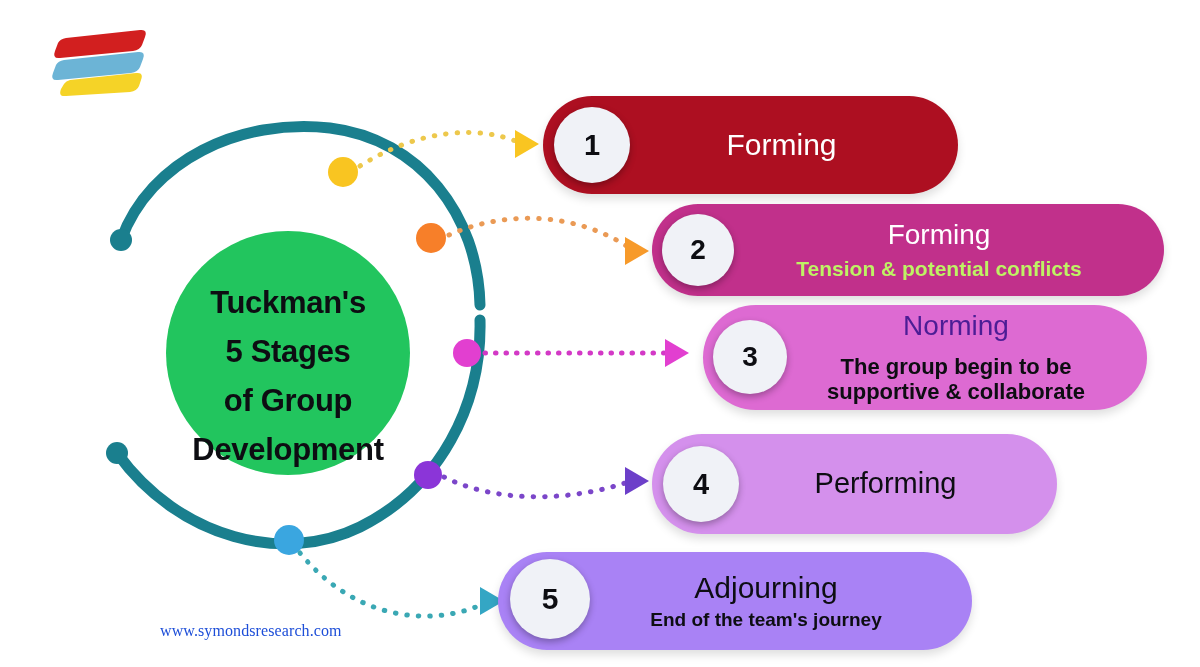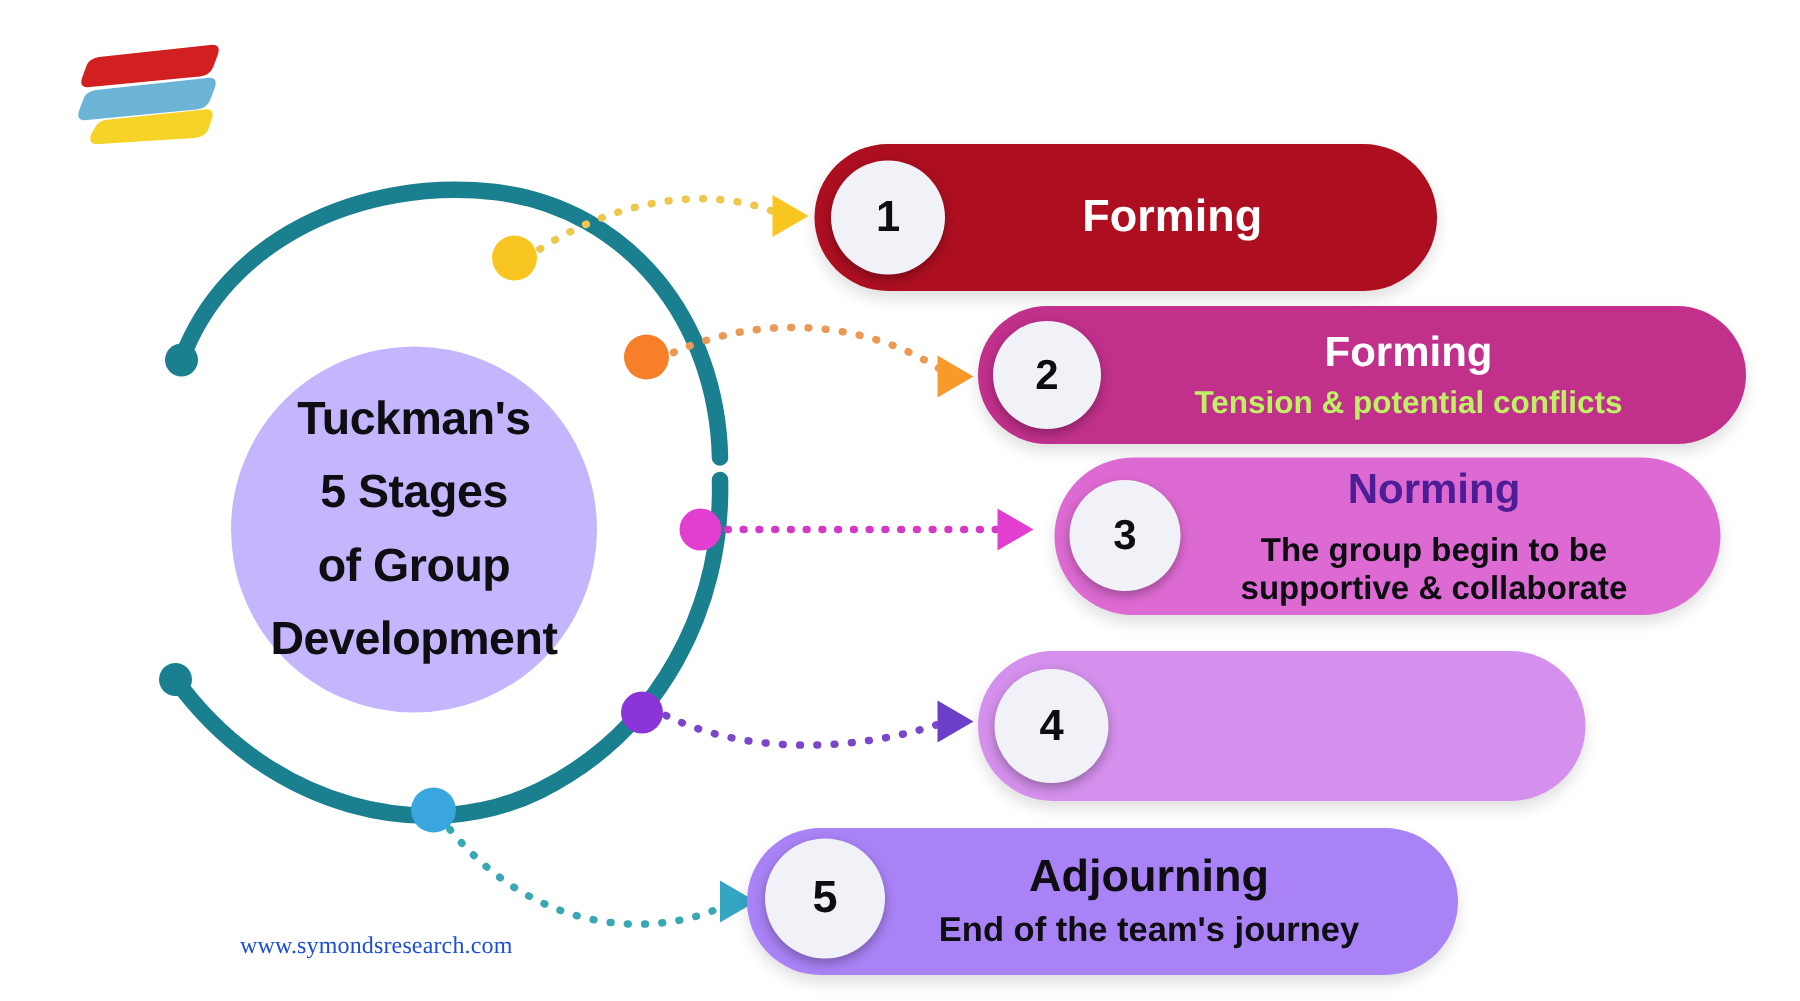--- a/index.html
+++ b/index.html
@@ -32,28 +32,28 @@
     position: absolute;
     left: 0;
     top: 0;
     width: 1200px;
     height: 667px;
   }
 
   
   #center-circle {
     position: absolute;
-    left: 154px;
+    left: 166px;
     top: 231px;
     width: 244px;
     height: 244px;
     border-radius: 50%;
-    background: #c4b5fd;
+    background: #22c55e;
     display: flex;
-    align-items: center;
+    align-items: flex-end;
     justify-content: center;
   }
   #center-title {
     text-align: center;
     font-weight: bold;
     font-size: 31px;
     line-height: 1.58;
     color: #0d0d12;
     letter-spacing: -0.3px;
     white-space: pre-line;
@@ -82,21 +82,21 @@
   }
   .stage-text {
     position: relative;
     z-index: 2;
     text-align: center;
     width: 100%;
     padding-left: 62px;
     box-sizing: border-box;
   }
   .stage-title {
-    font-weight: bold;
+    font-weight: normal;
     line-height: 1.08;
     white-space: nowrap;
   }
   .stage-desc {
     font-weight: bold;
     line-height: 1.12;
     white-space: pre-line;
   }
 
   
@@ -120,21 +120,21 @@
   
   #stage-4 { left: 652px; top: 434px; width: 405px; height: 100px; background: #d490ec; }
   #stage-4 .stage-num { left: 11px; top: 12px; width: 76px; height: 76px; font-size: 29px; }
   #stage-4 .stage-title { font-size: 29px; color: #0d0d12; }
   #stage-4 .stage-desc { font-size: 22px; color: #0d0d12; margin-top: 4px; }
 
   
   #stage-5 { left: 498px; top: 552px; width: 474px; height: 98px; background: #a982f5; }
   #stage-5 .stage-num { left: 12px; top: 7px; width: 80px; height: 80px; font-size: 30px; }
   #stage-5 .stage-title { font-size: 30px; color: #0d0d12; text-align: center; }
-  #stage-5 .stage-desc { font-size: 23px; color: #0d0d12; margin-top: 5px; }
+  #stage-5 .stage-desc { font-size: 19px; color: #0d0d12; margin-top: 5px; }
 
   
   #footer-url {
     position: absolute;
     left: 160px;
     top: 622px;
     font-size: 16px;
     color: #1d4ed8;
     letter-spacing: 0.1px;
     font-family: Liberation Serif, serif;
@@ -206,20 +206,21 @@
     <div class="stage-text">
       <div class="stage-title">Norming</div>
       <div class="stage-desc">The group begin to be
 supportive &amp; collaborate</div>
     </div>
   </div>
 
   <div class="stage" id="stage-4">
     <div class="stage-num">4</div>
     <div class="stage-text">
+      <div class="stage-title">Performing</div>
     </div>
   </div>
 
   <div class="stage" id="stage-5">
     <div class="stage-num">5</div>
     <div class="stage-text">
       <div class="stage-title">Adjourning</div>
       <div class="stage-desc">End of the team's journey</div>
     </div>
   </div>

